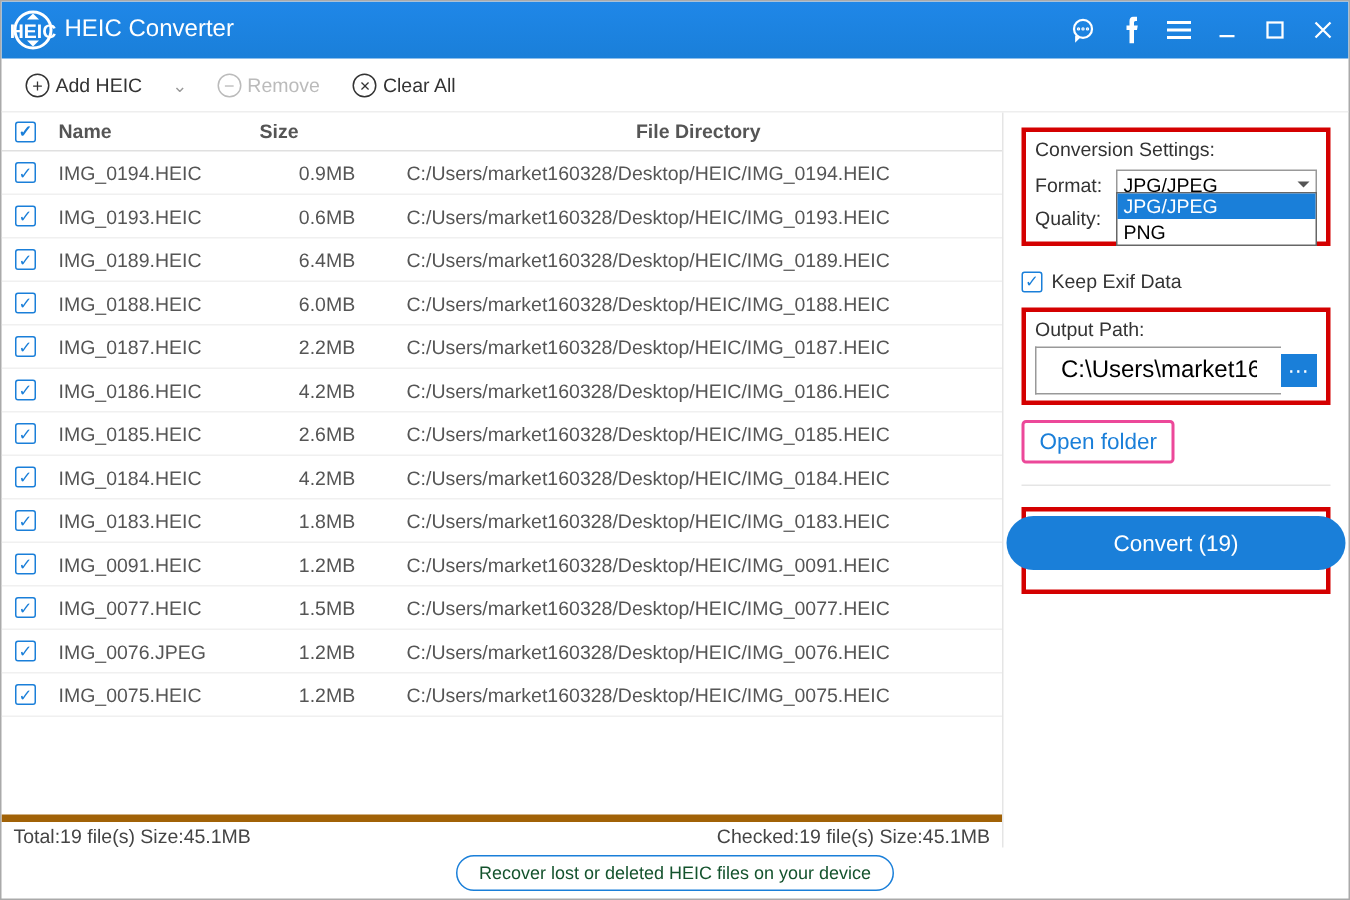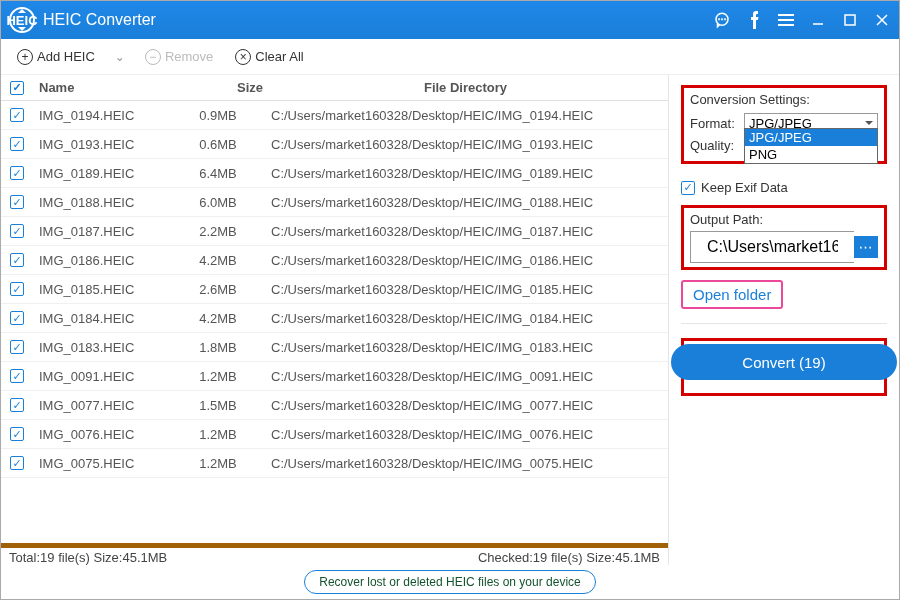--- a/index.html
+++ b/index.html
@@ -15,21 +15,21 @@
 .toolbar{height:36px;display:flex;align-items:center;padding:0 10px;gap:10px;border-bottom:1px solid #eee}
 .tbtn{display:flex;align-items:center;gap:4px;padding:4px 6px;border-radius:3px;cursor:pointer;color:#333}
 .tbtn.disabled{color:#bbb;cursor:default}
 .tbtn .ico{width:16px;height:16px;display:flex;align-items:center;justify-content:center;border:1.5px solid currentColor;border-radius:50%;font-size:12px;line-height:1}
 .chev{color:#999;font-size:12px;padding:0 4px;cursor:pointer}
 .main{display:flex;height:calc(100% - 38px - 36px - 34px)}
 .left{flex:1;display:flex;flex-direction:column;border-right:1px solid #e5e5e5;min-width:0}
 .thead{display:flex;border-bottom:1px solid #e0e0e0;height:26px;align-items:center;color:#555;font-weight:bold}
 .col-ck{width:32px;display:flex;justify-content:center}
 .col-name{width:140px;padding-left:6px}
-.col-size{width:90px;text-align:right}
+.col-size{width:90px;text-align:left}
 .col-dir{flex:1;text-align:center;padding:0 8px}
 .rows{flex:1;overflow:hidden}
 .row{display:flex;height:29px;align-items:center;border-bottom:1px solid #f0f0f0;color:#555}
 .row .col-size{text-align:center}
 .row .col-dir{text-align:left;overflow:hidden;text-overflow:ellipsis;white-space:nowrap}
 .ck{width:14px;height:14px;border:1.5px solid #1a7fd9;border-radius:2px;display:inline-flex;align-items:center;justify-content:center;color:#1a7fd9;font-size:11px;cursor:pointer}
 .statusbar{height:22px;border-top:5px solid #a16207;display:flex;align-items:flex-end;padding:0 8px;color:#444;font-size:12px}
 .statusbar .sp{flex:1}
 .right-panel{width:230px;padding:10px 12px;position:relative}
 .box1{border:3px solid #d40000;padding:4px 6px;position:relative}
@@ -214,21 +214,21 @@
             <span class="ck">✓</span>
           </div>
           <div class="col-name">IMG_0077.HEIC</div>
           <div class="col-size">1.5MB</div>
           <div class="col-dir">C:/Users/market160328/Desktop/HEIC/IMG_0077.HEIC</div>
         </div>
         <div class="row">
           <div class="col-ck">
             <span class="ck">✓</span>
           </div>
-          <div class="col-name">IMG_0076.HEIC</div>
+          <div class="col-name">IMG_0076.JPEG</div>
           <div class="col-size">1.2MB</div>
           <div class="col-dir">C:/Users/market160328/Desktop/HEIC/IMG_0076.HEIC</div>
         </div>
         <div class="row">
           <div class="col-ck">
             <span class="ck">✓</span>
           </div>
           <div class="col-name">IMG_0075.HEIC</div>
           <div class="col-size">1.2MB</div>
           <div class="col-dir">C:/Users/market160328/Desktop/HEIC/IMG_0075.HEIC</div>

